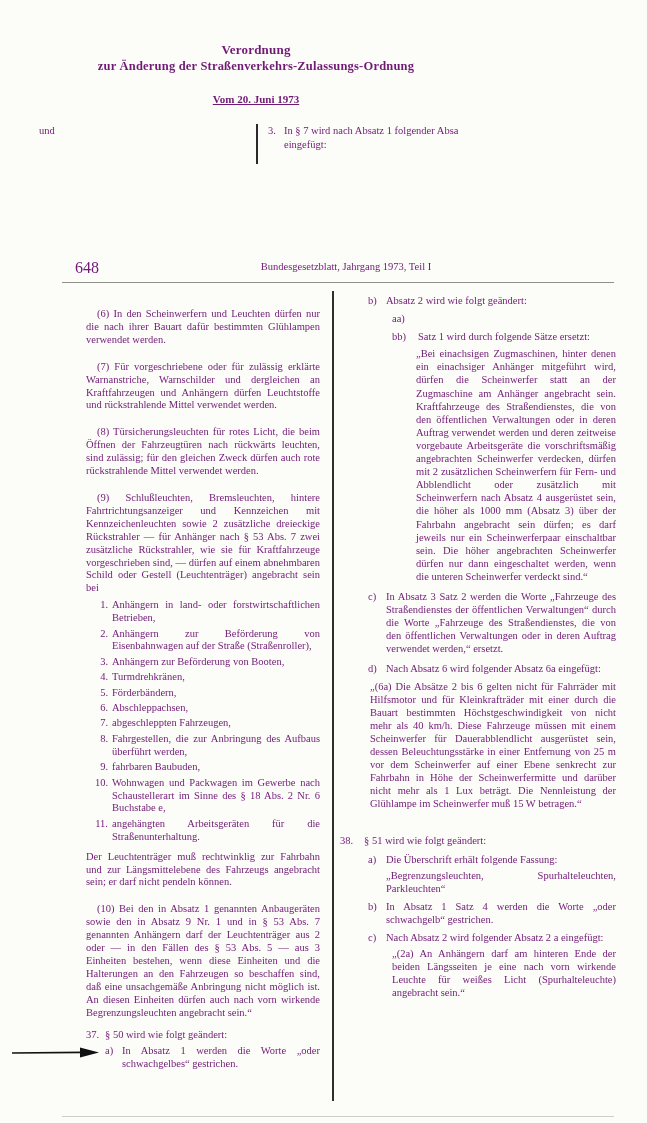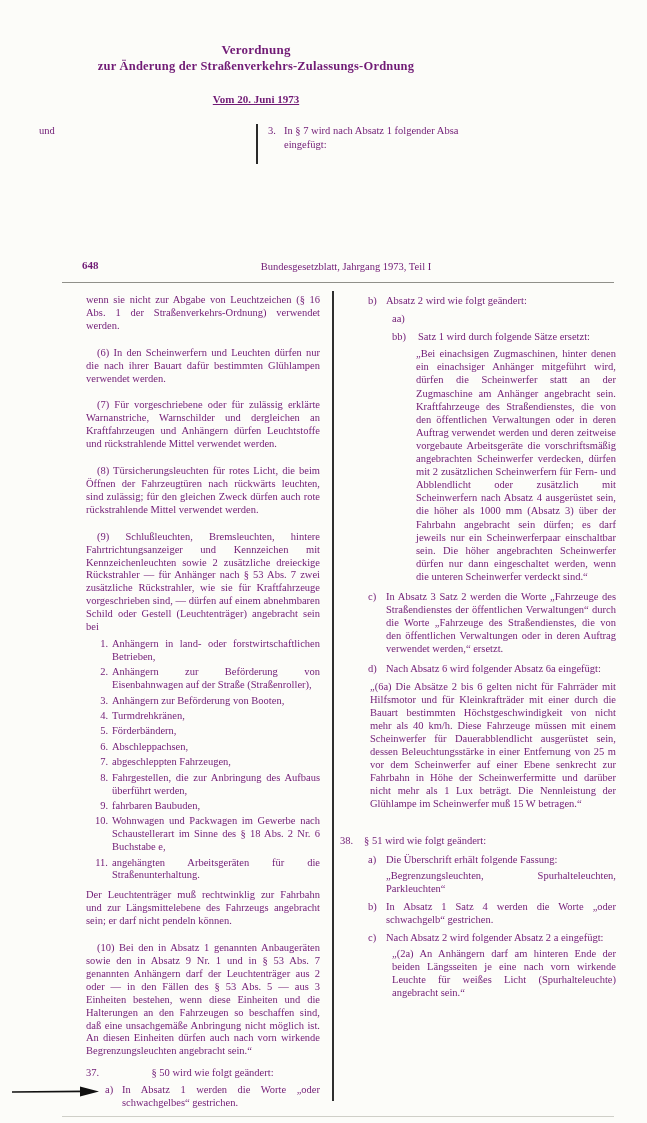--- a/index.html
+++ b/index.html
@@ -11,41 +11,41 @@
   .frag-center { position:absolute; top:42px; left:0; width:512px; text-align:center; }
   .t1 { font-weight:bold; font-size:13px; letter-spacing:.2px; }
   .t2 { font-weight:bold; font-size:12.5px; margin-top:1px; letter-spacing:.2px; }
   .dt { font-weight:bold; font-size:11px; margin-top:19px;text-decoration:underline; }
   .und { position:absolute; left:39px; top:125px; font-size:10.5px; }
   .fragbar { position:absolute; left:256px; top:124px; width:2px; height:40px; background:#2a2a2a; }
   .fragitem { position:absolute; left:268px; top:124px; width:300px; font-size:10.5px; line-height:14px; display:flex; }
   .fnum { width:16px; flex:none; }
 
   
-  .pagenum { position:absolute; left:82px; top:259px; font-weight:bold; font-size:11px; }
+  .pagenum { position:absolute; left:75px; top:259px; font-weight:normal; font-size:16px; }
   .runtitle { position:absolute; left:90px; top:261px; width:512px; text-align:center; font-size:10.5px; }
   .hrule { position:absolute; left:62px; top:282px; width:552px; height:1px; background:#90908a; }
   .coldiv { position:absolute; left:332px; top:291px; width:2px; height:810px; background:#2e2e2e; }
   .brule { position:absolute; left:62px; top:1116px; width:552px; height:1px; background:#cfcfc8; }
 
   
   .col { position:absolute; top:294px; font-size:10.5px; }
   .col-left { left:86px; width:234px; line-height:12.9px; }
   .col-right { left:340px; width:276px; line-height:13.1px; }
   .p { text-align:justify; }
   .ind { text-indent:11px; }
   .mt { margin-top:14px; }
 
   .li { display:flex; margin-top:2.5px; }
   .li .n { width:26px; flex:none; text-align:right; padding-right:4px; }
   .li .t { flex:1; text-align:justify; }
 
   .l37 { display:flex; margin-top:9px; }
   .l37 .n { width:19px; flex:none; }
-  .l37 .t { flex:1;text-align:center; }
+  .l37 .t { flex:1; }
   .l37a { display:flex; margin-left:19px; margin-top:3.5px; position:relative; }
   .l37a .n { width:17px; flex:none; }
   .l37a .t { flex:1; text-align:justify; }
   .arrow { position:absolute; left:-94px; top:1px; }
 
   .rl { display:flex; margin-left:28px; margin-top:6px; }
   .rl.first { margin-top:0; }
   .rl .n { width:18px; flex:none; }
   .rl .t { flex:1; text-align:justify; }
   .rs { display:flex; margin-left:52px; margin-top:5px; }
@@ -76,21 +76,20 @@
     <span><span>In § 7 wird nach Absatz 1 folgender Absa</span><br><span>eingefügt:</span></span>
   </div>
 
   <div class="pagenum">648</div>
   <div class="runtitle">Bundesgesetzblatt, Jahrgang 1973, Teil I</div>
   <div class="hrule"></div>
   <div class="coldiv"></div>
   <div class="brule"></div>
 
   <div class="col col-left">
-    <div class="p">wenn sie nicht zur Abgabe von Leuchtzeichen (§ 16 Abs. 1 der Straßenverkehrs-Ordnung) verwendet werden.</div>
     <div class="p ind mt">(6) In den Scheinwerfern und Leuchten dürfen nur die nach ihrer Bauart dafür bestimmten Glühlampen verwendet werden.</div>
     <div class="p ind mt">(7) Für vorgeschriebene oder für zulässig erklärte Warnanstriche, Warnschilder und dergleichen an Kraftfahrzeugen und Anhängern dürfen Leuchtstoffe und rückstrahlende Mittel verwendet werden.</div>
     <div class="p ind mt">(8) Türsicherungsleuchten für rotes Licht, die beim Öffnen der Fahrzeugtüren nach rückwärts leuchten, sind zulässig; für den gleichen Zweck dürfen auch rote rückstrahlende Mittel verwendet werden.</div>
     <div class="p ind mt">(9) Schlußleuchten, Bremsleuchten, hintere Fahrtrichtungsanzeiger und Kennzeichen mit Kennzeichenleuchten sowie 2 zusätzliche dreieckige Rückstrahler — für Anhänger nach § 53 Abs. 7 zwei zusätzliche Rückstrahler, wie sie für Kraftfahrzeuge vorgeschrieben sind, — dürfen auf einem abnehmbaren Schild oder Gestell (Leuchtenträger) angebracht sein bei</div>
 
     <div class="li" style="margin-top:4px;">
         <span class="n">1.</span>
         <span class="t">Anhängern in land- oder forstwirtschaftlichen Betrieben,</span>
       </div>
     <div class="li">

